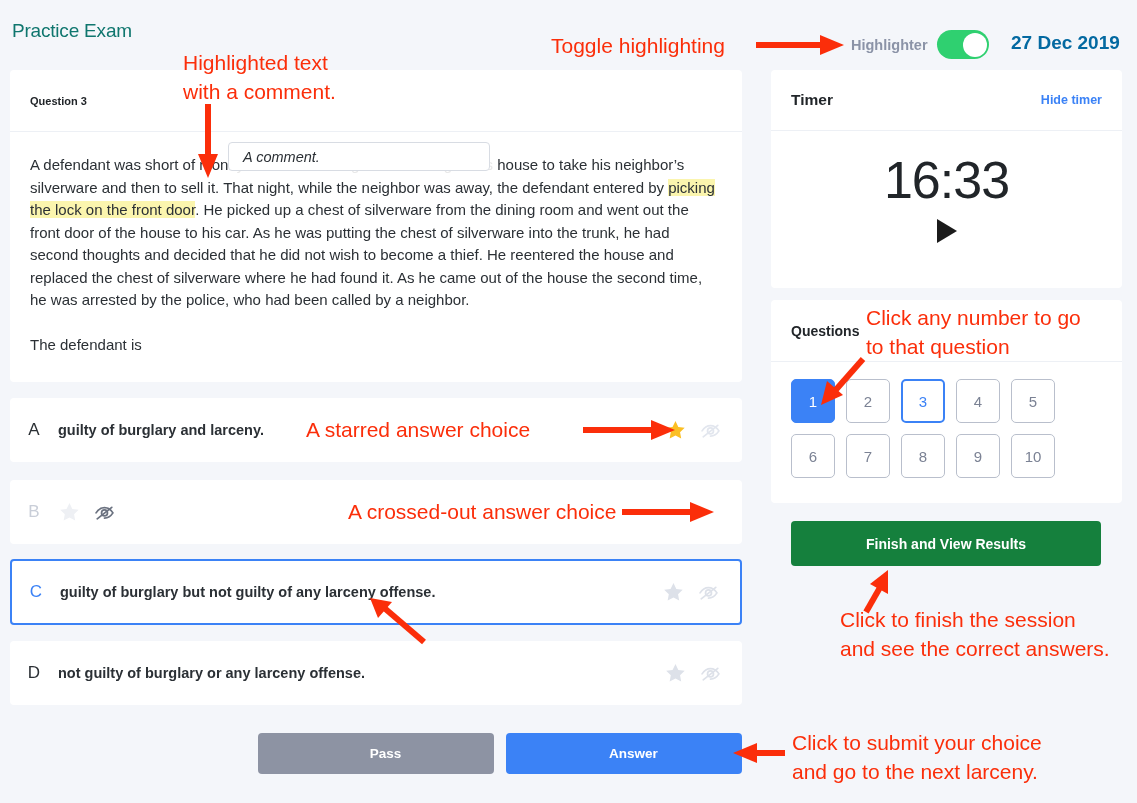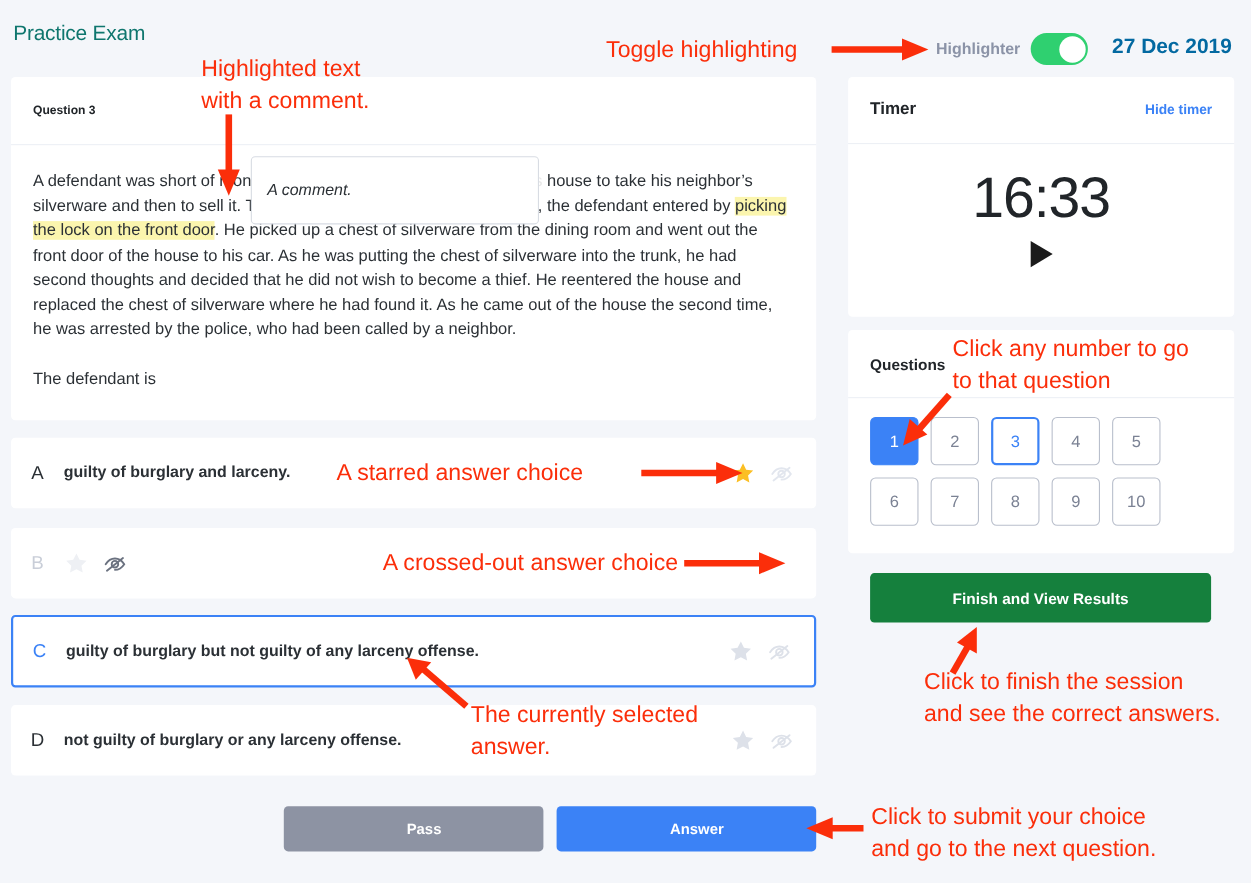--- a/index.html
+++ b/index.html
@@ -56,21 +56,21 @@
     font-size: 15px; line-height: 22.5px; color: #2b3035;
   }
   .q-body p { margin: 0; }
   .q-body .tail { margin-top: 22px; }
   .hl-yellow { background: #fbf5ae; }
   .faded { color: #e8e8e8; }
 
   
   .comment-bubble {
     position: absolute; left: 228px; top: 142px;
-    width: 262px; height: 62px;
+    width: 262px; height: 29px;
     background: #ffffff; border: 1px solid #d8dce3; border-radius: 4px;
     display: flex; align-items: center; padding-left: 14px;
   }
   .comment-bubble span {
     font-size: 14.5px; font-style: italic; color: #2b3035;
   }
 
   
   .choice {
     position: absolute; left: 10px; width: 732px; height: 64px;
@@ -320,41 +320,39 @@
     <line x1="0" y1="12" x2="72" y2="12" stroke="#fb2e0a" stroke-width="6"></line>
     <path d="M92 12 L68 2 L68 22 Z" fill="#fb2e0a"></path>
   </svg>
 
   <div class="anno" style="left:348px; top:497px;">A crossed-out answer choice</div>
   <svg class="anno-svg" style="left:622px; top:500px;" width="96" height="24">
     <line x1="0" y1="12" x2="72" y2="12" stroke="#fb2e0a" stroke-width="6"></line>
     <path d="M92 12 L68 2 L68 22 Z" fill="#fb2e0a"></path>
   </svg>
 
-  <div class="anno" style="left:428px; top:635px;">The currently selected
-answer.</div>
   <svg class="anno-svg" style="left:366px; top:596px;" width="70" height="52">
     <line x1="58" y1="46" x2="16" y2="10" stroke="#fb2e0a" stroke-width="6"></line>
     <path d="M4 2 L26 6 L12 22 Z" fill="#fb2e0a"></path>
   </svg>
 
   <div class="anno" style="left:866px; top:303px;">Click any number to go
 to that question</div>
   <svg class="anno-svg" style="left:817px; top:355px;" width="60" height="52">
     <line x1="46" y1="4" x2="16" y2="38" stroke="#fb2e0a" stroke-width="6"></line>
     <path d="M4 50 L10 26 L26 40 Z" fill="#fb2e0a"></path>
   </svg>
 
   <div class="anno" style="left:840px; top:605px;">Click to finish the session
 and see the correct answers.</div>
   <svg class="anno-svg" style="left:852px; top:570px;" width="48" height="44">
     <line x1="14" y1="42" x2="30" y2="14" stroke="#fb2e0a" stroke-width="6"></line>
     <path d="M36 0 L36 24 L18 14 Z" fill="#fb2e0a"></path>
   </svg>
 
   <div class="anno" style="left:792px; top:728px;">Click to submit your choice
-and go to the next question.</div>
+and go to the next larceny.</div>
   <svg class="anno-svg" style="left:729px; top:741px;" width="58" height="24">
     <line x1="56" y1="12" x2="24" y2="12" stroke="#fb2e0a" stroke-width="6"></line>
     <path d="M4 12 L28 2 L28 22 Z" fill="#fb2e0a"></path>
   </svg>
 
 </div>
 
 </body></html>

